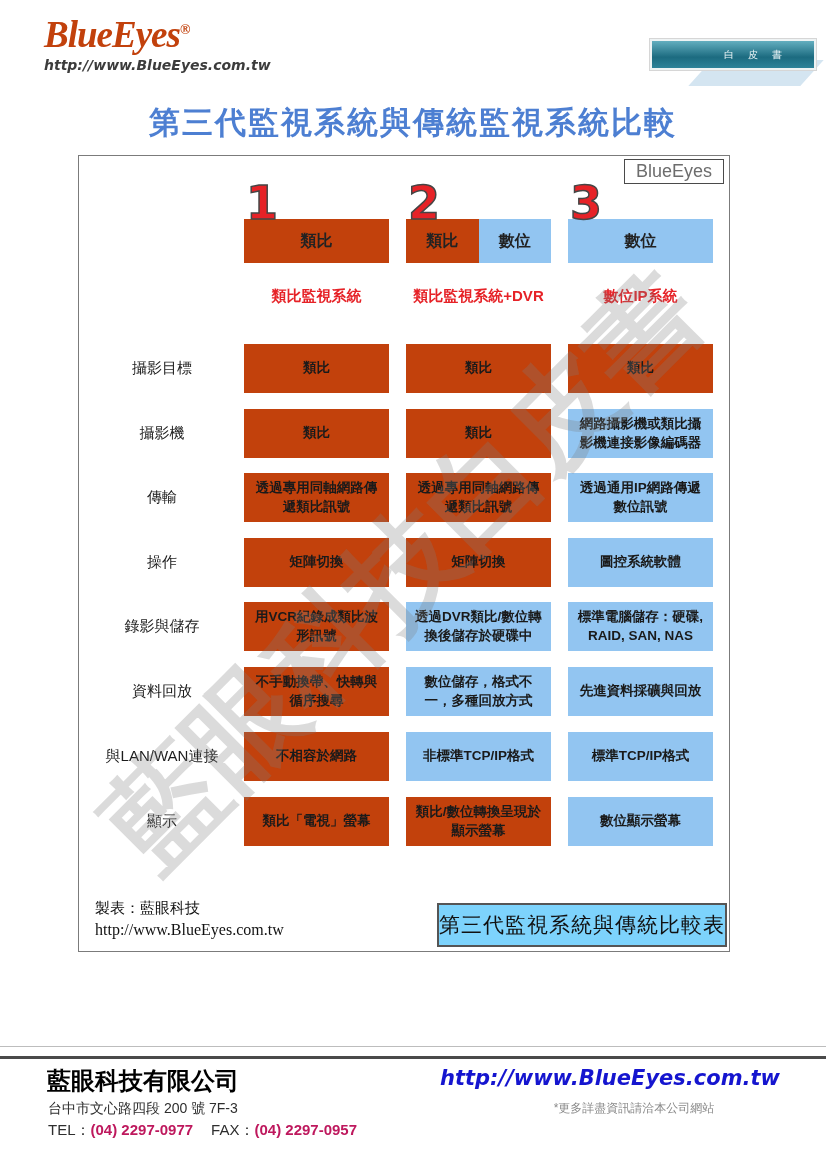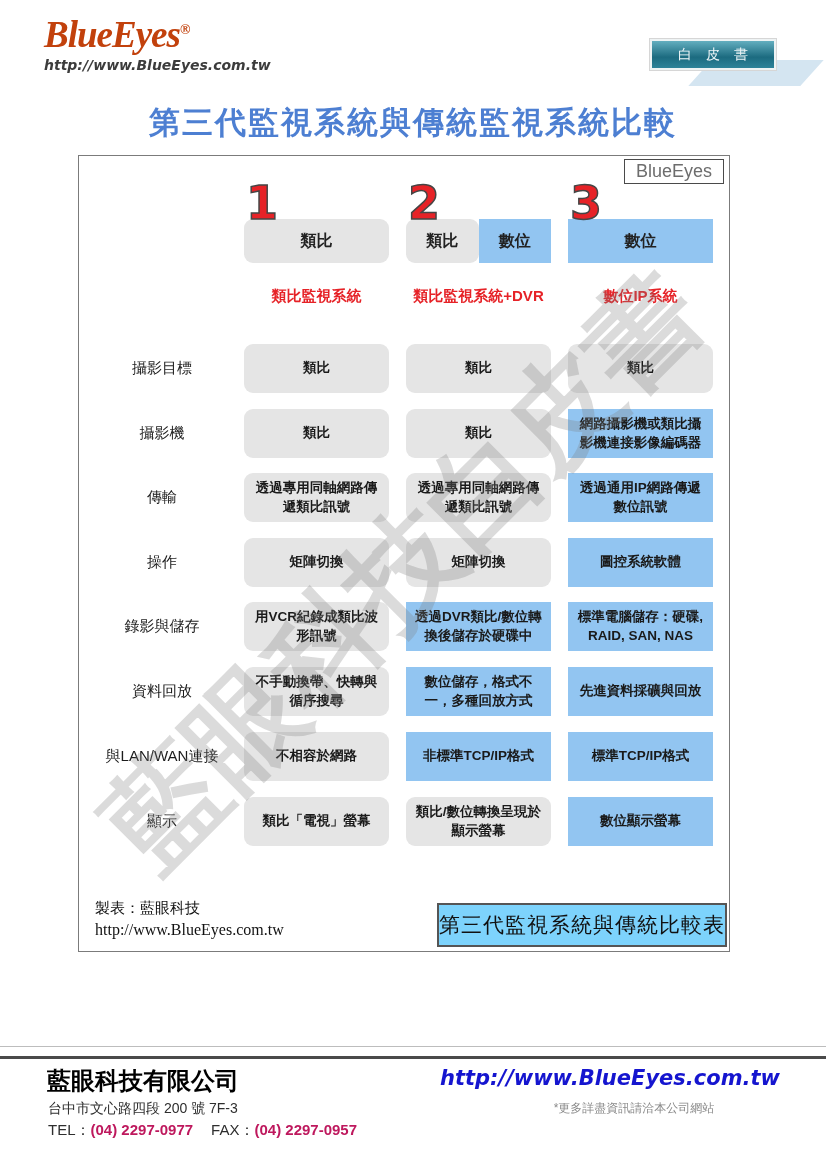--- a/index.html
+++ b/index.html
@@ -12,35 +12,35 @@
              font-size:37px;line-height:1.05;color:#c2410c;letter-spacing:-1px;}
   .logo-reg{font-size:14px;vertical-align:super;font-weight:bold;}
   .logo-url{font-family:"DejaVu Sans",sans-serif;font-style:italic;font-weight:bold;
             font-size:14px;color:#3c3c3c;margin-top:2px;}
   .badge-shadow{position:absolute;left:700px;top:60px;width:112px;height:26px;
                 background:#d4e5f1;transform:skewX(-42deg);z-index:1;}
   .badge{position:absolute;left:650px;top:39px;width:122px;height:27px;z-index:2;
          background:linear-gradient(180deg,#63aebf 0%,#1c6b80 60%,#2e8399 100%);
          border:2px solid #eef3f4;outline:1px solid #d6d6d6;
          display:flex;align-items:center;justify-content:center;
-         color:#eef6f8;font-size:14px;letter-spacing:14px;text-indent:14px;}
+         color:#eef6f8;font-size:10px;letter-spacing:14px;text-indent:14px;padding-left:40px;}
 
   .title{position:absolute;left:0;top:102px;width:100%;text-align:center;
          font-size:31px;font-weight:bold;color:#4d7fd2;letter-spacing:2px;}
 
   
   .table{position:absolute;left:78px;top:155px;width:650px;height:795px;
          border:1px solid #7b7b7b;background:#fff;}
   .corner{position:absolute;top:3px;right:5px;border:1px solid #4a4a4a;background:#fff;
           color:#6d6d6d;font-size:18px;padding:1px 11px;z-index:6;}
   .num{position:absolute;top:24px;z-index:3;font-family:"DejaVu Sans",sans-serif;
        font-weight:900;font-size:46px;line-height:1;color:#e62227;
        -webkit-text-stroke:1.5px #454545;}
   .n0{left:167px}.n1{left:329px}.n2{left:491px}
-  .o{background:#e5e5e5;border-radius:9px;}
+  .o{background:#c2410c;}
   .b{background:#92c5f1;}
   .hbar{position:absolute;top:63px;height:44px;display:flex;z-index:2;}
   .hb0{left:165px;width:145px}.hb1{left:327px;width:145px}.hb2{left:489px;width:145px}
   .hcell{display:flex;align-items:center;justify-content:center;
          font-size:16px;font-weight:bold;color:#222;height:100%;}
   .half{width:50%;}
   .full{width:100%;}
   .sub{position:absolute;top:131px;height:20px;text-align:center;z-index:2;
        font-size:15px;font-weight:bold;color:#e62227;white-space:nowrap;}
   .s0{left:150px;width:175px}.s1{left:322px;width:155px}.s2{left:484px;width:155px}

